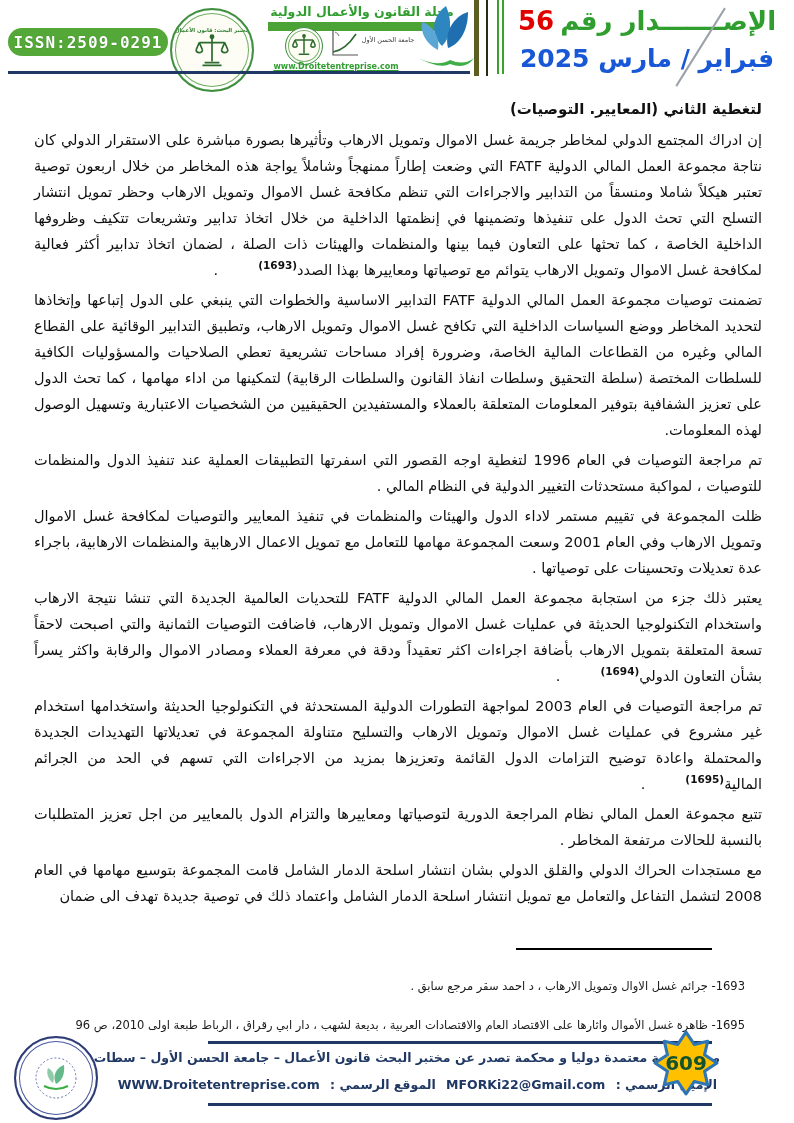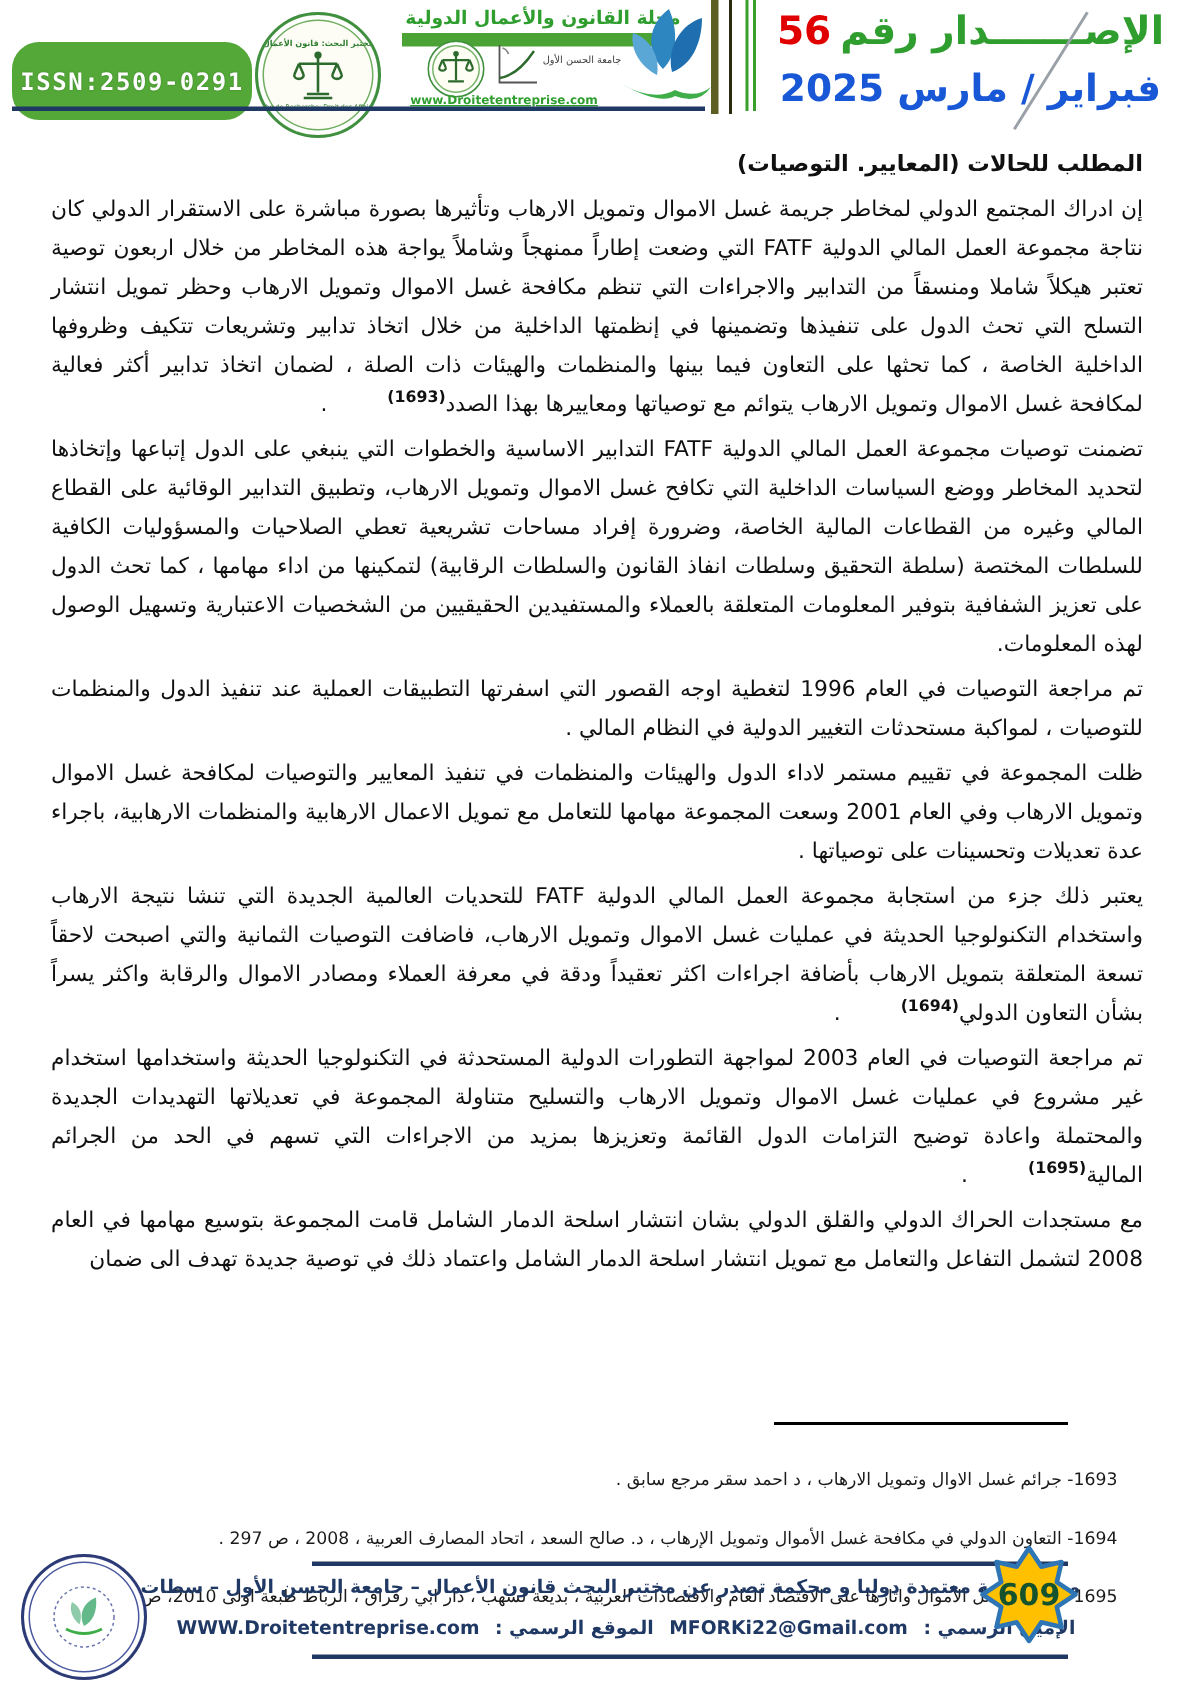--- a/index.html
+++ b/index.html
@@ -1,21 +1,21 @@
 <!DOCTYPE html>
 <html lang="ar"><head>
 <meta charset="utf-8">
 <style>
   html,body{margin:0;padding:0;background:#fff;}
   body{width:794px;height:1123px;position:relative;overflow:hidden;
        font-family:"DejaVu Sans",sans-serif;}
   .abs{position:absolute;}
 
   
-  .issn-pill{top:28px;left:8px;width:160px;height:52px;background:#53a837;border-radius:18px;
+  .issn-pill{top:28px;left:8px;width:160px;height:28px;background:#53a837;border-radius:18px;
     color:#fff;font-family:"DejaVu Sans Mono",monospace;font-weight:bold;font-size:16px;
     letter-spacing:1px;display:flex;align-items:center;justify-content:center;
     text-shadow:0 0 1px #2e7420;}
   .stamp1{top:8px;left:170px;width:80px;height:80px;border-radius:50%;
     border:2px solid #3f8f3f;background:#fdfdf6;box-shadow:inset 0 0 0 3px #fff, inset 0 0 0 4px #6fae5f;
     display:flex;flex-direction:column;align-items:center;justify-content:center;overflow:hidden;}
   .stamp1 .arc-top{font-size:6px;color:#2f7d2f;font-weight:bold;white-space:nowrap;transform:scale(.9);}
   .stamp1 .arc-bottom{font-size:5px;color:#2f7d2f;white-space:nowrap;transform:scale(.85);}
   .journal-title{top:4px;left:253px;width:218px;text-align:center;color:#2f9e2f;
     font-weight:bold;font-size:12.5px;direction:rtl;}
@@ -140,45 +140,45 @@
 <div class="abs vline-green1"></div>
 <div class="abs vline-green2"></div>
 
 <div class="abs issue-line">
   <span>الإصـــــــدار رقم</span><span class="num">56</span>
 </div>
 <div class="abs issue-date">فبراير / مارس 2025</div>
 <div class="abs pen-line"></div>
 
 <div class="abs body-text">
-  <h2>المطلب للحالات (المعايير. التوصيات)</h2>
+  <h2>لتغطية الثاني (المعايير. التوصيات)</h2>
   <div id="paragraphs">
   <p><span class="ptext">إن ادراك المجتمع الدولي لمخاطر جريمة غسل الاموال وتمويل الارهاب وتأثيرها بصورة مباشرة على الاستقرار الدولي كان نتاجة مجموعة العمل المالي الدولية FATF التي وضعت إطاراً ممنهجاً وشاملاً يواجة هذه المخاطر من خلال اربعون توصية تعتبر هيكلاً شاملا ومنسقاً من التدابير والاجراءات التي تنظم مكافحة غسل الاموال وتمويل الارهاب وحظر تمويل انتشار التسلح التي تحث الدول على تنفيذها وتضمينها في إنظمتها الداخلية من خلال اتخاذ تدابير وتشريعات تتكيف وظروفها الداخلية الخاصة ، كما تحثها على التعاون فيما بينها والمنظمات والهيئات ذات الصلة ، لضمان اتخاذ تدابير أكثر فعالية لمكافحة غسل الاموال وتمويل الارهاب يتوائم مع توصياتها ومعاييرها بهذا الصدد</span><sup class="pref">(1693)</sup><span class="ptail">.</span></p>
 
   <p><span class="ptext">تضمنت توصيات مجموعة العمل المالي الدولية FATF التدابير الاساسية والخطوات التي ينبغي على الدول إتباعها وإتخاذها لتحديد المخاطر ووضع السياسات الداخلية التي تكافح غسل الاموال وتمويل الارهاب، وتطبيق التدابير الوقائية على القطاع المالي وغيره من القطاعات المالية الخاصة، وضرورة إفراد مساحات تشريعية تعطي الصلاحيات والمسؤوليات الكافية للسلطات المختصة (سلطة التحقيق وسلطات انفاذ القانون والسلطات الرقابية) لتمكينها من اداء مهامها ، كما تحث الدول على تعزيز الشفافية بتوفير المعلومات المتعلقة بالعملاء والمستفيدين الحقيقيين من الشخصيات الاعتبارية وتسهيل الوصول لهذه المعلومات.</span><span class="ptail"></span></p>
 
 
   <p><span class="ptext">تم مراجعة التوصيات في العام 1996 لتغطية اوجه القصور التي اسفرتها التطبيقات العملية عند تنفيذ الدول والمنظمات للتوصيات ، لمواكبة مستحدثات التغيير الدولية في النظام المالي .</span><span class="ptail"></span></p>
 
   <p><span class="ptext">ظلت المجموعة في تقييم مستمر لاداء الدول والهيئات والمنظمات في تنفيذ المعايير والتوصيات لمكافحة غسل الاموال وتمويل الارهاب وفي العام 2001 وسعت المجموعة مهامها للتعامل مع تمويل الاعمال الارهابية والمنظمات الارهابية، باجراء عدة تعديلات وتحسينات على توصياتها .</span><span class="ptail"></span></p>
 
   <p><span class="ptext">يعتبر ذلك  جزء من استجابة مجموعة العمل المالي الدولية FATF للتحديات العالمية الجديدة التي تنشا نتيجة الارهاب واستخدام التكنولوجيا الحديثة في عمليات غسل الاموال وتمويل الارهاب، فاضافت التوصيات الثمانية والتي اصبحت لاحقاً تسعة المتعلقة بتمويل الارهاب بأضافة اجراءات اكثر تعقيداً ودقة في معرفة العملاء ومصادر الاموال والرقابة واكثر يسراً بشأن التعاون الدولي</span><sup class="pref">(1694)</sup><span class="ptail">.</span></p>
 
   <p><span class="ptext">تم مراجعة التوصيات في العام 2003 لمواجهة التطورات الدولية المستحدثة في التكنولوجيا الحديثة واستخدامها استخدام غير مشروع في عمليات غسل الاموال وتمويل الارهاب والتسليح متناولة المجموعة في تعديلاتها التهديدات الجديدة والمحتملة واعادة توضيح التزامات الدول القائمة وتعزيزها بمزيد من الاجراءات التي تسهم في الحد من الجرائم المالية</span><sup class="pref">(1695)</sup><span class="ptail">.</span></p>
 
+  <p><span class="ptext">تتبع مجموعة العمل المالي نظام المراجعة الدورية لتوصياتها ومعاييرها والتزام الدول بالمعايير من اجل تعزيز المتطلبات بالنسبة للحالات مرتفعة المخاطر .</span><span class="ptail"></span></p>
 
   <p><span class="ptext">مع مستجدات الحراك الدولي والقلق الدولي بشان انتشار اسلحة الدمار الشامل قامت المجموعة  بتوسيع مهامها في العام 2008 لتشمل التفاعل والتعامل مع تمويل انتشار اسلحة الدمار الشامل واعتماد ذلك في توصية جديدة تهدف الى ضمان</span><span class="ptail"></span></p>
 </div>
 </div>
 
 <div class="abs fn-sep"></div>
 <div class="abs footnotes" id="footnotes">
   <p>1693- جرائم غسل الاوال وتمويل الارهاب ، د احمد سقر مرجع سابق .</p>
 
-  <p>1694- التعاون الدولي في مكافحة غسل الأموال وتمويل الإرهاب ، د. صالح السعد ، اتحاد المصارف العربية ، 2008 ، ص 297 .</p>
 
   <p>1695- ظاهرة غسل الأموال واثارها على الاقتصاد العام والاقتصادات العربية ، بديعة لشهب ، دار ابي رقراق ، الرباط طبعة اولى 2010، ص 96</p>
 </div>
 
 <div class="abs footer-rule-top"></div>
 <div class="abs footer-line1">مجلة علمية معتمدة  دوليا و محكمة تصدر عن مختبر البحث قانون الأعمال – جامعة الحسن الأول – سطات – المغرب</div>
 <div class="abs footer-line2">
   <span>الإميل الرسمي :</span>
   <span dir="ltr">MFORKi22@Gmail.com</span>
   <span>الموقع الرسمي :</span>

